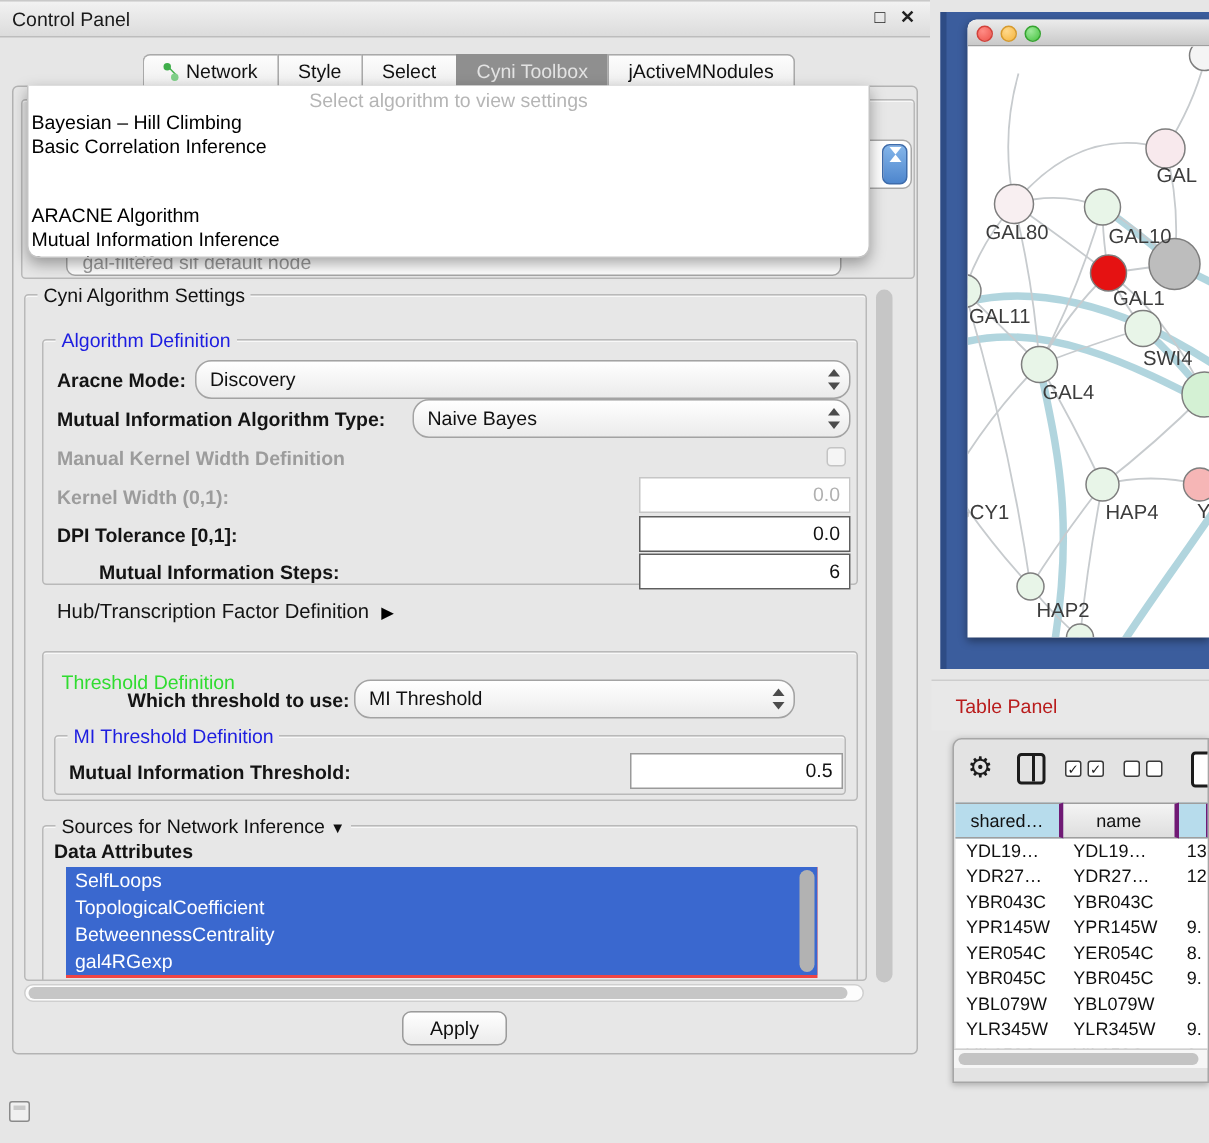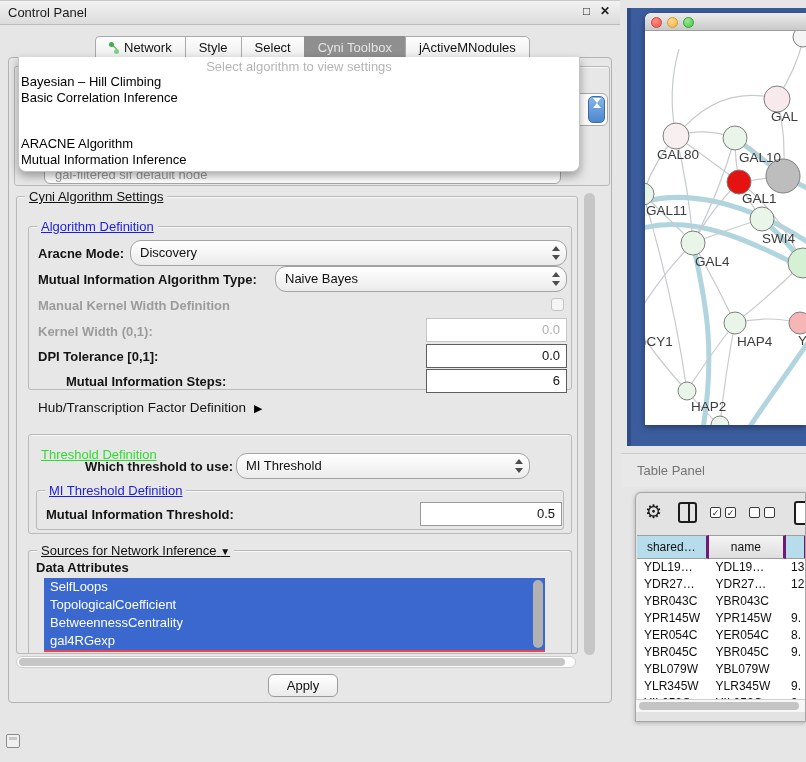--- a/index.html
+++ b/index.html
@@ -26,21 +26,21 @@
   .tab .neticon .d2 { width:5px; height:5px; background:#7fd089; left:5px; top:7px; }
   .tab .neticon .ln { width:8px; height:1px; background:#3fae4a; left:2px; top:5px; transform:rotate(45deg); border-radius:0; }
 
   
   #outer-panel { left:8px; top:57px; width:604px; height:646px; background:#e7e7e7;
     border:1px solid #b3b3b3; border-radius:4px; }
 
   .groupbox { position:absolute; border:1px solid #b9b9b9; border-radius:3px;
     box-shadow:inset 0 1px 0 rgba(255,255,255,.7); }
   .grouplabel { position:absolute; top:-8px; left:8px; background:#e7e7e7; padding:0 4px;
-    font-size:13px; color:#111; white-space:nowrap;text-decoration:underline; }
+    font-size:13px; color:#111; white-space:nowrap; }
   .grouplabel.blue { color:#1d1de0; }
   .grouplabel.green { color:#30dc30;margin-top:20px; }
 
   .blab { font-size:13px; font-weight:bold; color:#141414; white-space:nowrap; }
   .dlab { font-size:13px; font-weight:bold; color:#9c9c9c; white-space:nowrap; }
 
   .combo { position:absolute; height:26px; background:linear-gradient(#ffffff,#ebebeb);
     border:1px solid #a3a3a3; border-radius:11px; font-size:13px; color:#111;
     line-height:24px; padding-left:9px; }
   .combo .arrs { position:absolute; right:6px; top:5px; width:9px; height:14px; }
@@ -96,21 +96,21 @@
   #net-titlebar { position:absolute; left:0; top:0; width:161px; height:18px;
     background:linear-gradient(#ececec,#c9c9c9); border-bottom:1px solid #9f9f9f; border-radius:6px 0 0 0; }
   .tl { position:absolute; top:4px; width:11px; height:11px; border-radius:50%; }
   #tl-red { left:6px; background:radial-gradient(circle at 35% 30%, #ff8c85, #ee544c); border:1px solid #d2423b; }
   #tl-yellow { left:22px; background:radial-gradient(circle at 35% 30%, #ffd98c, #f5b43c); border:1px solid #d69a2d; }
   #tl-green { left:38px; background:radial-gradient(circle at 35% 30%, #9ee89a, #46c440); border:1px solid #35a330; }
   #net-canvas { position:absolute; left:0; top:18px; width:161px; height:394px; overflow:hidden; }
 
   
   #tp-header { left:621px; top:453px; width:185px; height:34px; background:#e8e8e8; border-top:1px solid #cdcdcd; }
-  #tp-title { left:16px; top:9px; font-size:13px; color:#737373; }
+  #tp-title { left:16px; top:9px; font-size:13px; color:#b91c1c; }
   #table-window { left:635px; top:492px; width:171px; height:230px; background:#e3e3e3;
     border:1px solid #a6a6a6; border-radius:6px 0 0 0; box-shadow:0 1px 4px rgba(0,0,0,.25); overflow:hidden; }
   #tp-toolbar { position:absolute; left:0; top:0; width:100%; height:42px; }
   .gear { position:absolute; font-size:19px; color:#1c1c1c; top:7px; }
   .colico { position:absolute; width:19px; height:21px; border:2px solid #1c1c1c; border-radius:3px; top:9px; }
   .colico i { position:absolute; left:50%; top:0; width:2px; height:100%; background:#1c1c1c; }
   .cb { position:absolute; width:11px; height:11px; border:1.5px solid #3a3a3a; border-radius:2px;
     font-size:9px; line-height:10px; text-align:center; color:#1c1c1c; top:14px; background:#fff; }
   .docico { position:absolute; width:16px; height:24px; border:2px solid #1c1c1c; border-radius:3px; top:8px; background:#fff; }
   #tp-grid { position:absolute; left:1px; top:42px; width:170px; }

